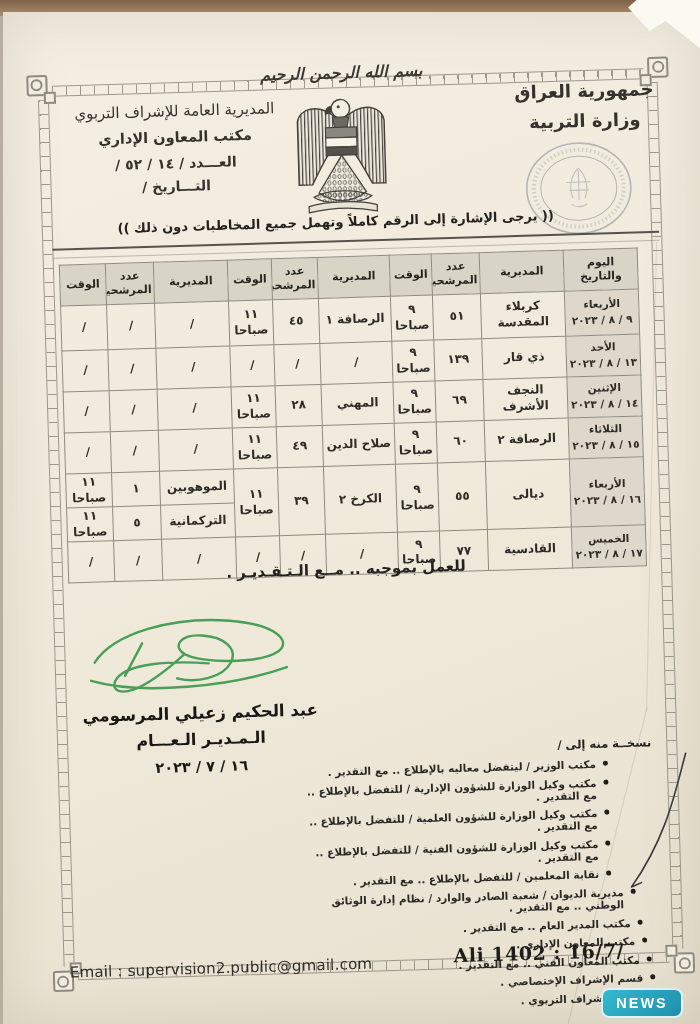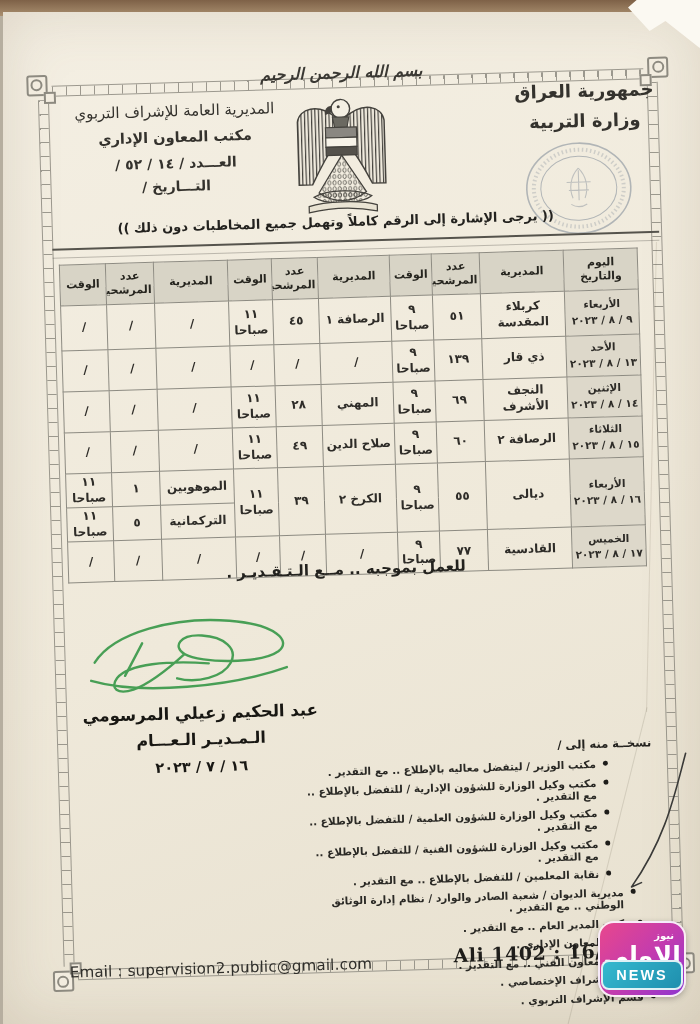--- a/index.html
+++ b/index.html
@@ -88,21 +88,21 @@
     clip-path:polygon(12% 0,100% 0,100% 78%,52% 34%,30% 50%,0 12%);
     box-shadow:0 2px 4px rgba(0,0,0,.2);}
 
   
   .logo-sq{position:absolute;left:598px;top:921px;width:84px;height:72px;border-radius:16px;
     background:linear-gradient(135deg,#e8478d 0%,#c13bb0 55%,#8f35cf 100%);
     border:2.5px solid rgba(255,255,255,.9);box-shadow:0 2px 6px rgba(0,0,0,.25);
     color:#fff;text-align:center;direction:rtl;}
   .logo-sq .small{display:block;font-size:10px;font-weight:700;margin:7px 10px 0 0;text-align:right;}
   .logo-sq .big{display:block;font-size:25px;font-weight:800;margin-top:0;}
-  .logo-news{position:absolute;left:601px;top:960px;width:78px;height:26px;border-radius:8px;
+  .logo-news{position:absolute;left:601px;top:988px;width:78px;height:26px;border-radius:8px;
     background:linear-gradient(135deg,#35b9cf,#1f8fae);border:2px solid rgba(255,255,255,.85);
     color:#fff;font-size:14.5px;font-weight:800;letter-spacing:2px;text-align:center;line-height:26px;
     font-family:"Liberation Sans",sans-serif;}
 </style>
 </head>
 <body>
 
 <div class="canvas">
   <div class="top-strip"></div>
   <div class="page">
@@ -377,18 +377,14 @@
       <div class="abs ali">Ali 1402 : 16/7/</div>
       <div class="abs email">Email : supervision2.public@gmail.com</div>
     </div>
 
     <div class="crease1"></div>
     <div class="crease2"></div>
   </div>
 
   <div class="fold"></div>
 
-  <div class="logo-sq">
-    <span class="small">نيوز</span>
-    <span class="big">الاولى</span>
-  </div>
   <div class="logo-news">NEWS</div>
 </div>
 
 </body></html>

